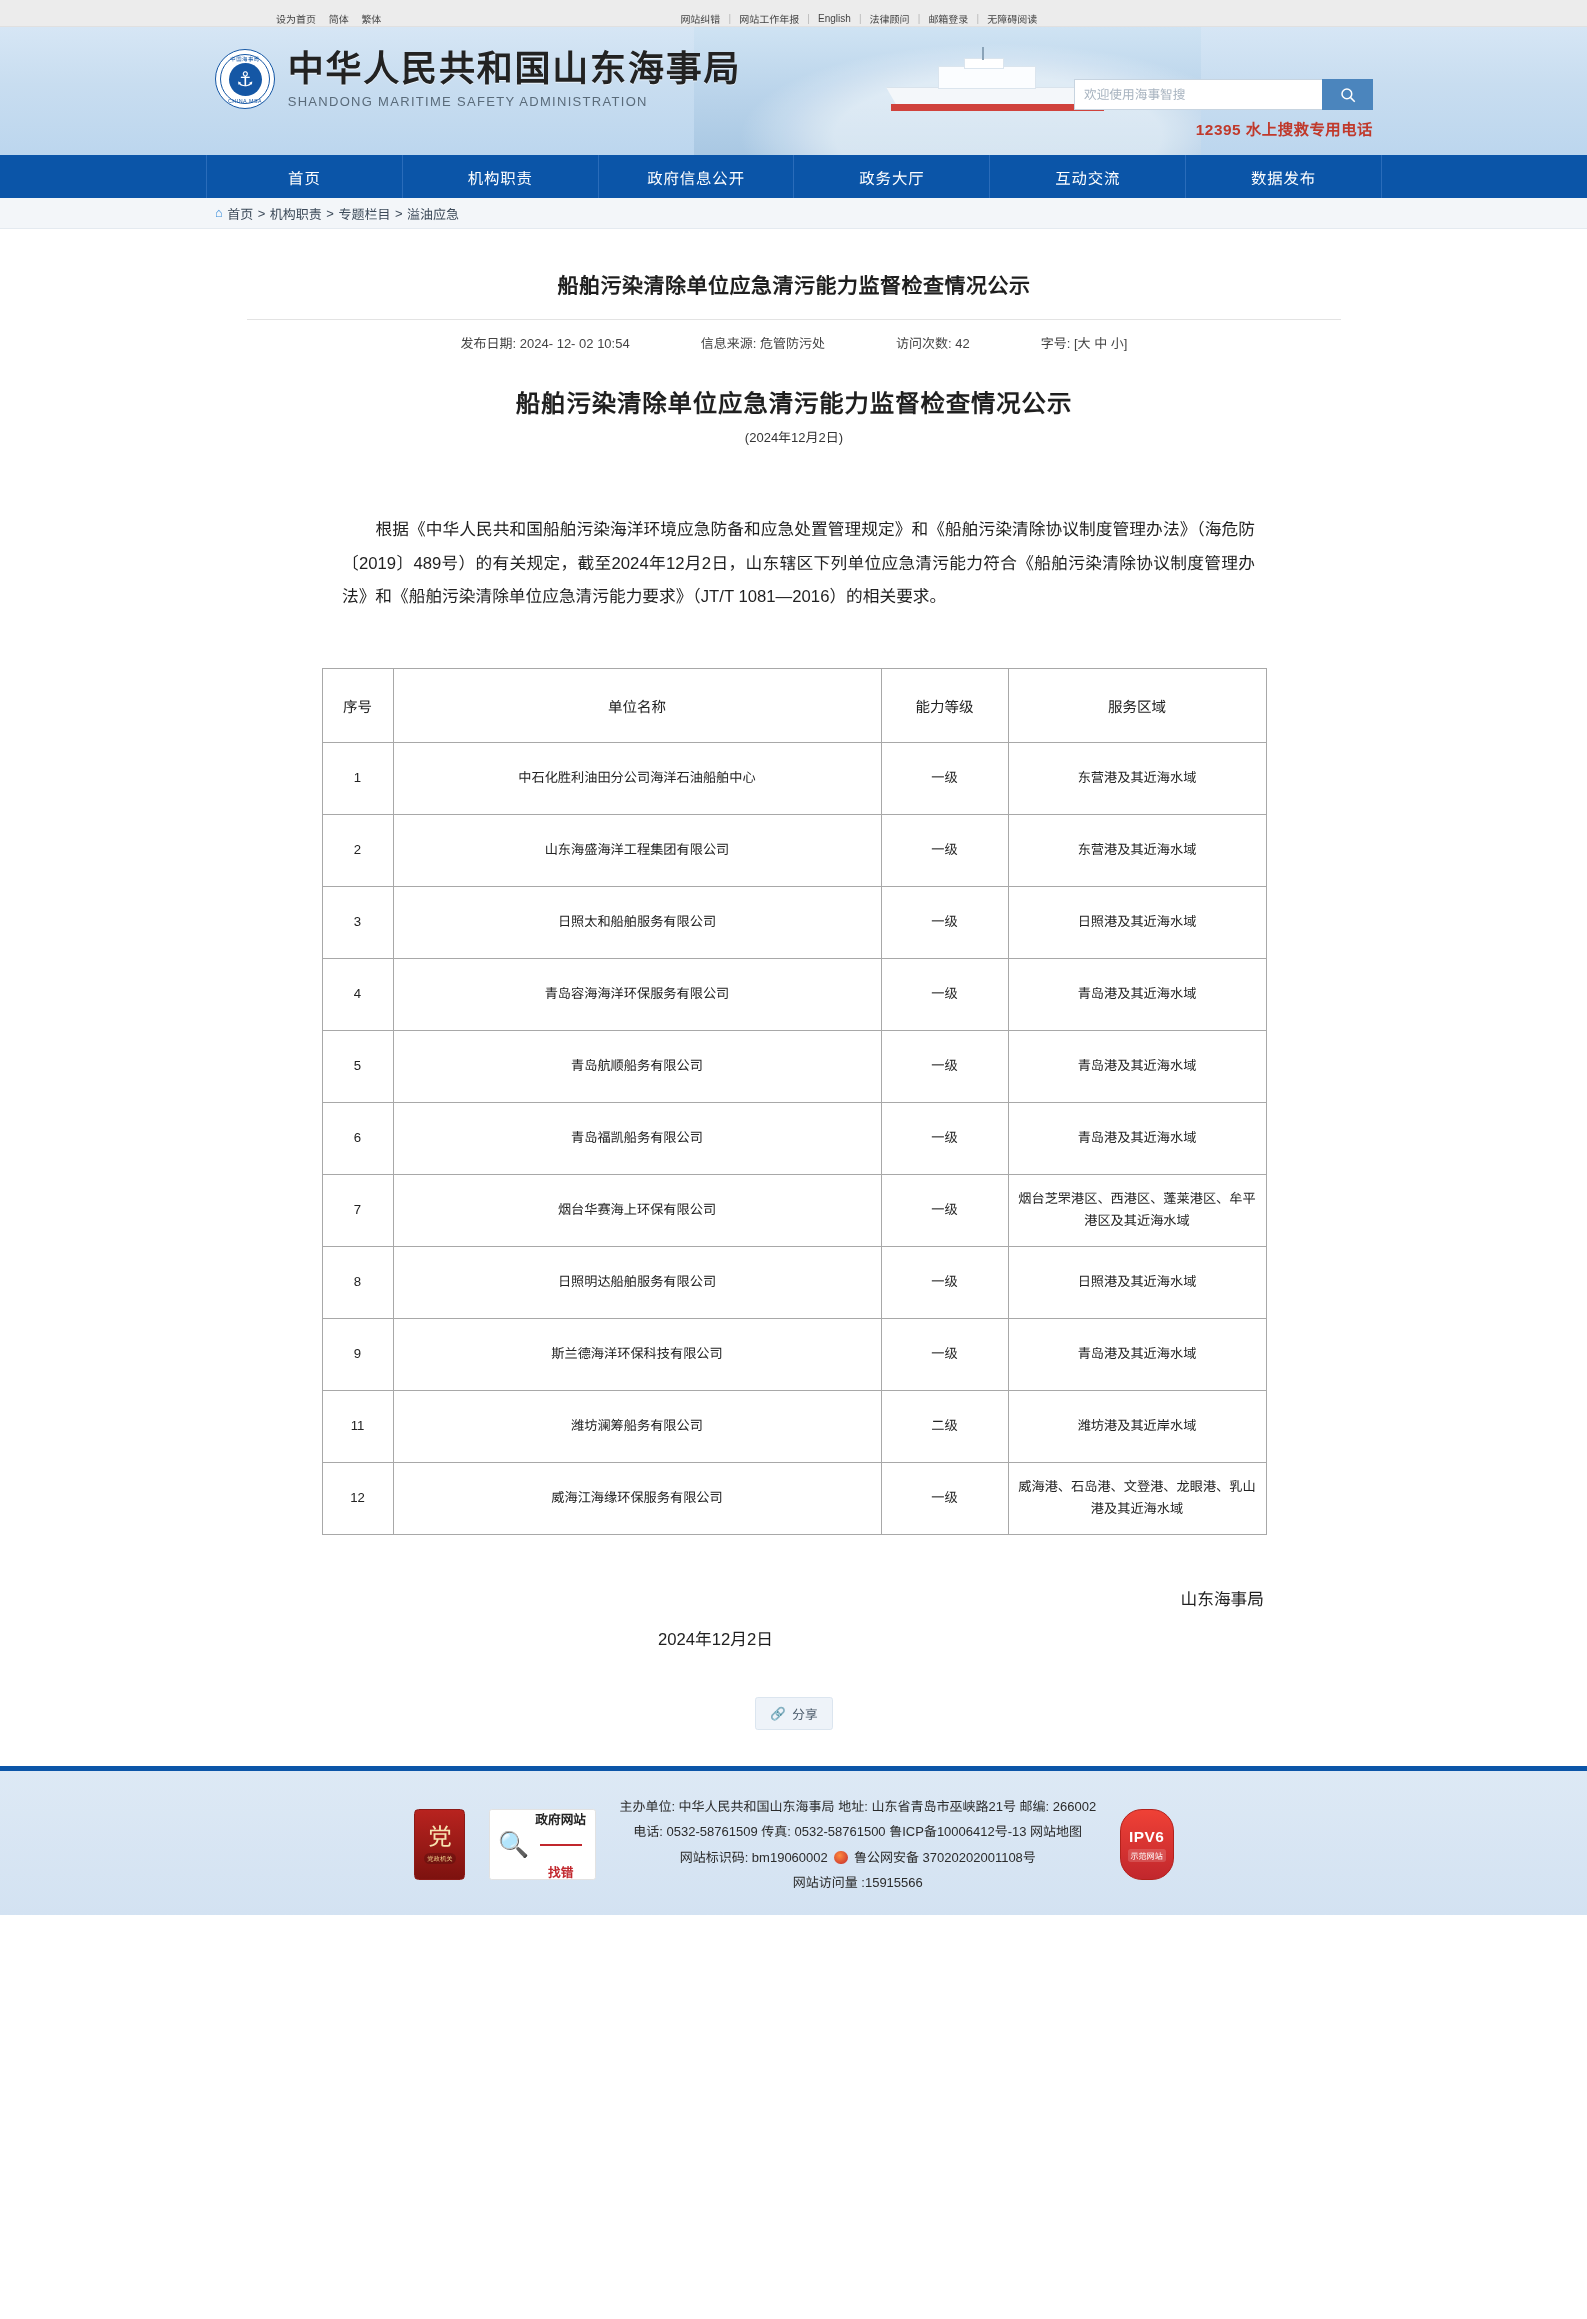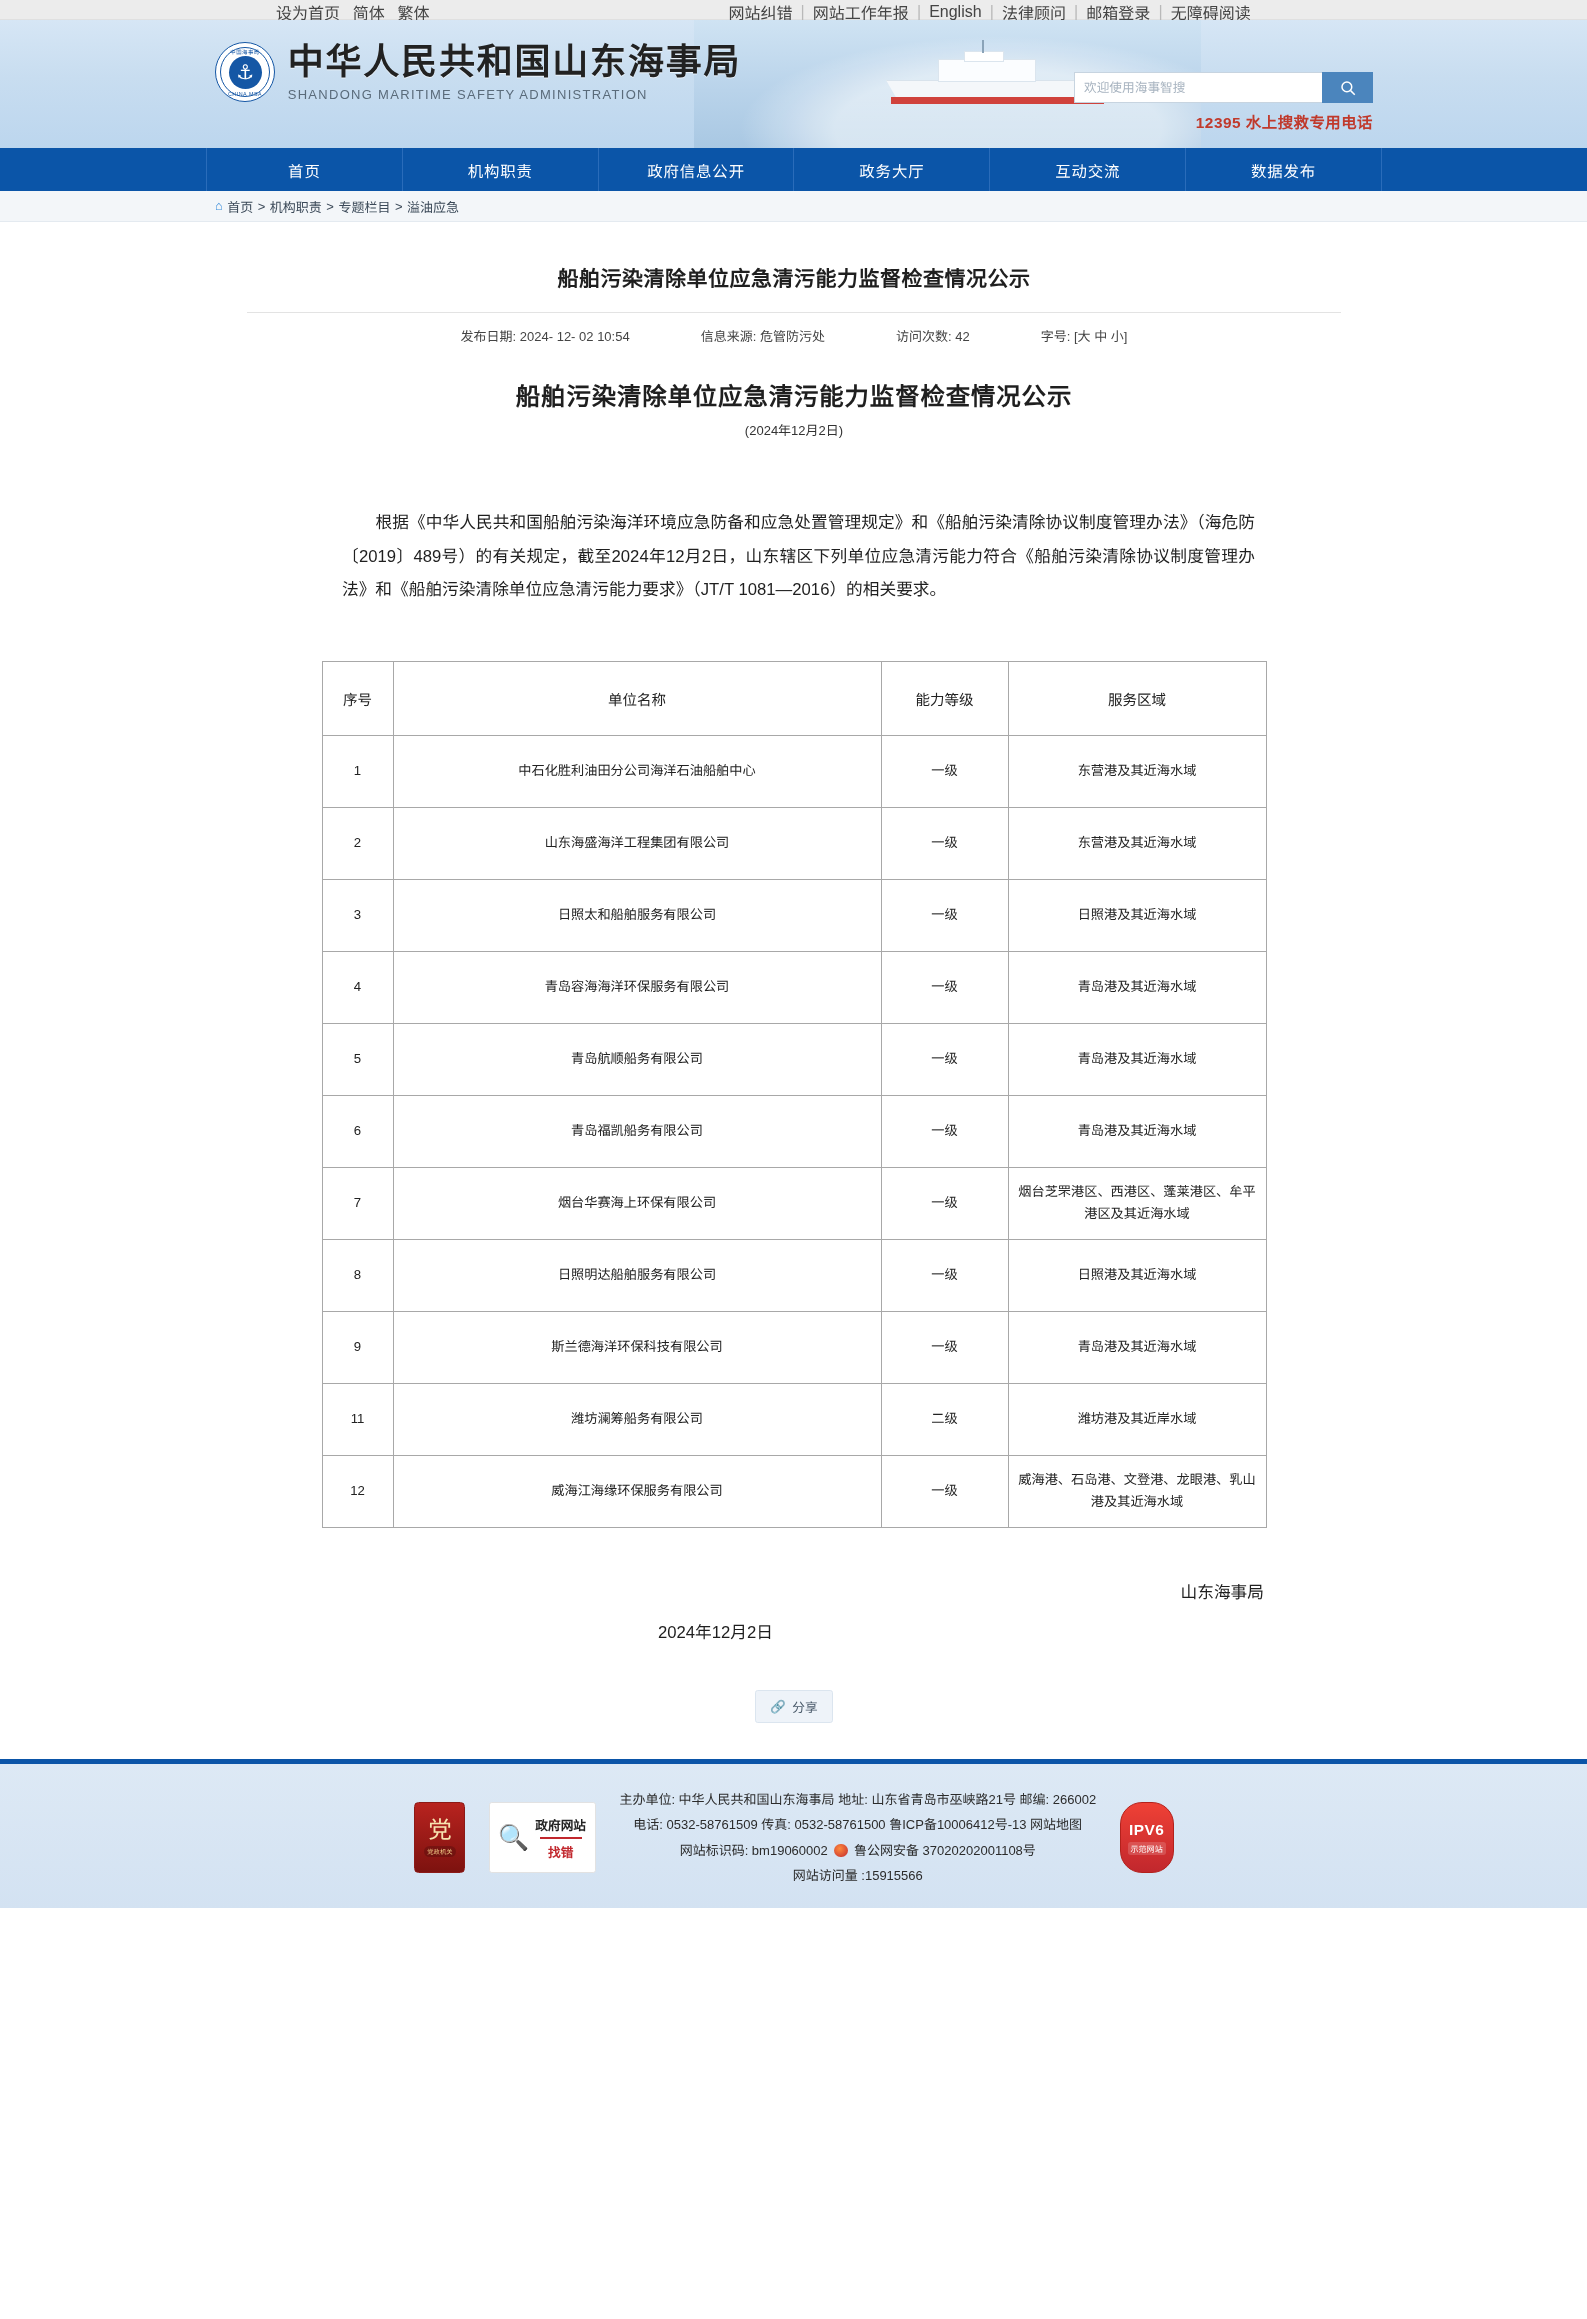--- a/index.html
+++ b/index.html
@@ -8,26 +8,26 @@
     width: 1588px;
     background: #ffffff;
     font-family: "Liberation Sans", "DejaVu Sans", sans-serif;
     color: #333;
     -webkit-font-smoothing: antialiased;
   }
   .page { width: 1588px; margin: 0 auto; background: #fff; }
 
   
   .topbar {
-    height: 20px;
+    height: 27px;
     background: #ececec;
     border-bottom: 0.9px solid #e0e0e0;
     display: flex;
-    align-items: flex-start;
-    font-size: 16px;
+    align-items: flex-end;
+    font-size: 10px;
     color: #444;
   }
   .topbar-left { margin-left: 276px; display: flex; gap: 12.7px; }
   .topbar-left span { cursor: pointer; }
   .topbar-right { margin-left: 299px; display: flex; align-items: center; gap: 8.1px; }
   .topbar-right a { color: #444; text-decoration: none; }
   .tb-sep { color: #b9b9b9; }
 
   
   .banner {
@@ -223,21 +223,21 @@
   }
   .badge-red .glyph { font-size: 23.5px; color: #f7e3b0; line-height: 1; }
   .badge-red .cap {
     background: rgba(0,0,0,.18); border-radius: 7.2px; padding: 0.9px 3.6px; font-size: 6.3px;
   }
   .badge-white {
     width: 107px; height: 71px; background: #fff; border: 0.9px solid #e2e2e2; border-radius: 2.7px;
     display: flex; align-items: center; justify-content: center; gap: 5.4px;
   }
   .badge-white .mag { color: #c1272d; font-size: 25px; }
-  .badge-white .txt { display: flex; flex-direction: column; align-items: center; gap: 3px; }
+  .badge-white .txt { display: flex; flex-direction: column; align-items: center; gap: 16px; }
   .badge-white .t1 { font-size: 12.7px; font-weight: bold; color: #222; }
   .badge-white .bar { width: 42px; height: 1.8px; background: #c1272d; }
   .badge-white .t2 { font-size: 12.7px; font-weight: bold; color: #c1272d; }
   .foot-text { text-align: center; font-size: 13px; color: #2b2b2b; line-height: 1.95; }
   .foot-text .line { white-space: nowrap; }
   .gov-seal {
     display: inline-block; width: 13.6px; height: 13.6px; border-radius: 50%;
     background: radial-gradient(circle at 40% 35%, #ff8a3d, #c1272d);
     vertical-align: -2.7px; margin: 0 2.7px;
   }

